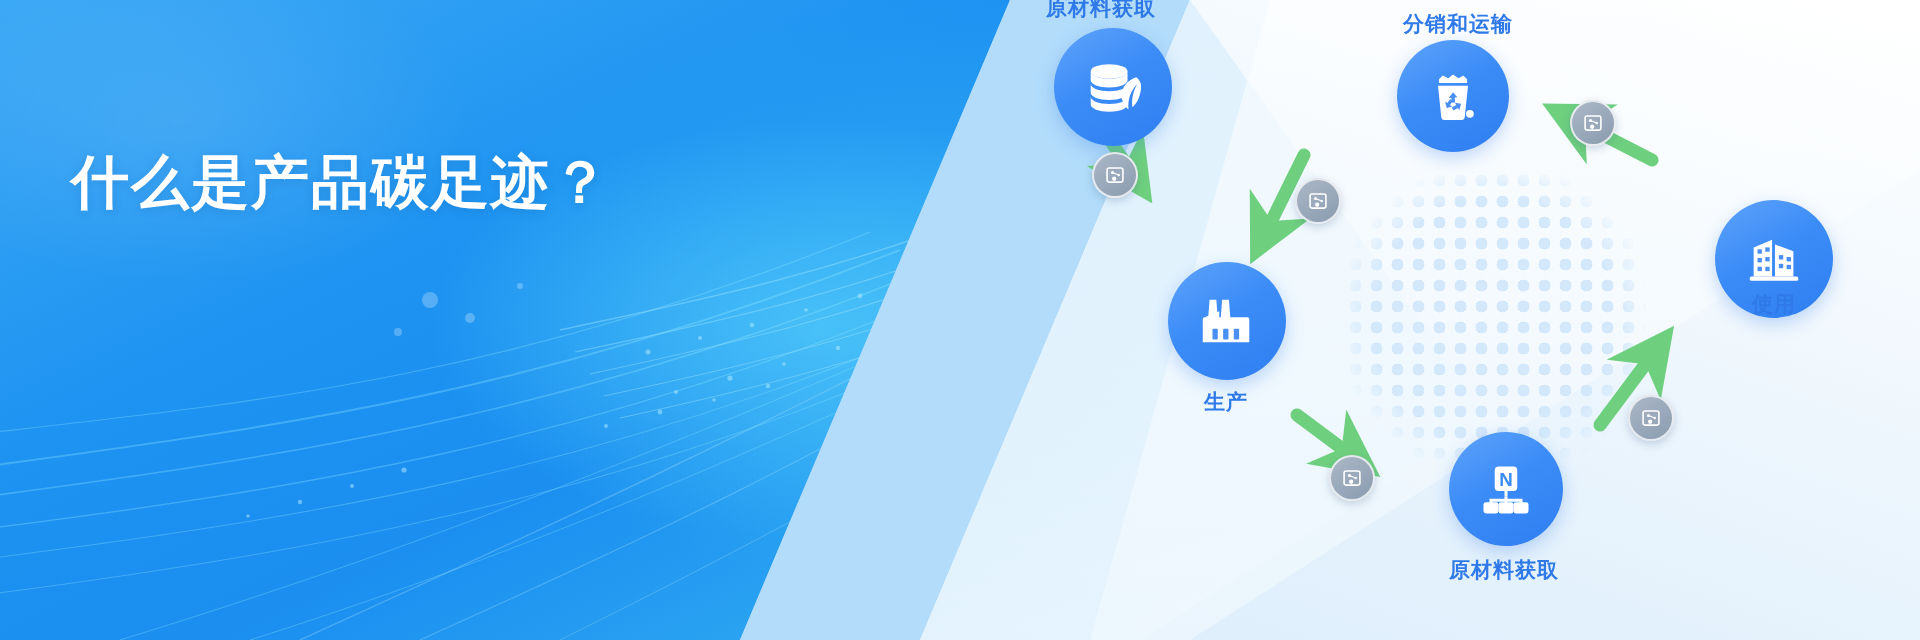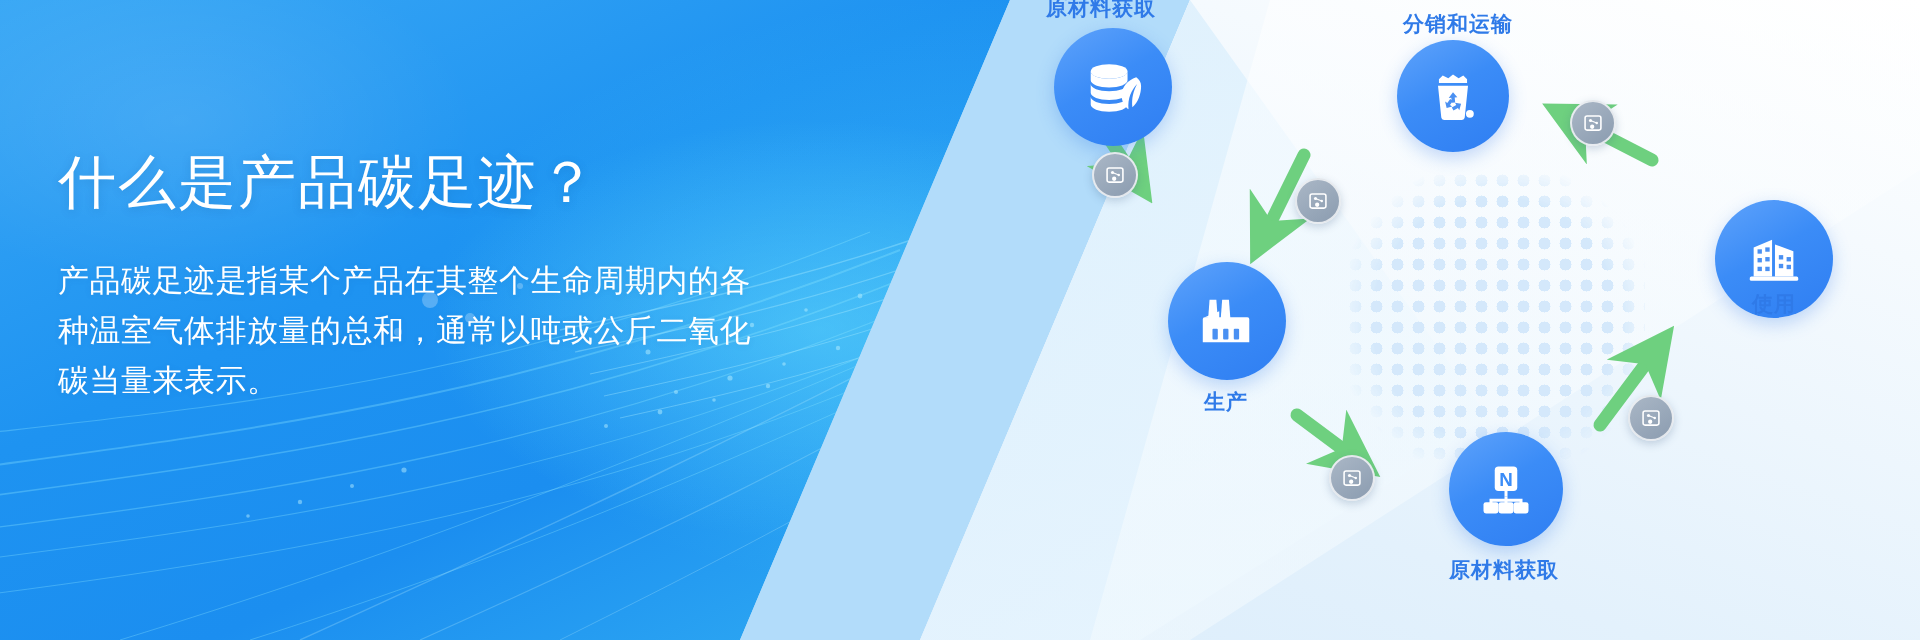--- a/index.html
+++ b/index.html
@@ -52,22 +52,22 @@
   .wedge-white{
     position:absolute;top:0;left:0;width:1920px;height:640px;
     background:linear-gradient(180deg,#ffffff 0%,#f3fafe 100%);
     clip-path:polygon(1270px 0,1920px 0,1920px 170px,1190px 640px,1090px 640px);
     opacity:.55;
   }
 
   
   .copy{position:absolute;left:58px;top:150px;width:850px;color:#fff;}
   .headline{
-    font-size:58px;font-weight:400;letter-spacing:2px;line-height:1.1;
-    margin:0 0 42px 0;white-space:nowrap;
+    font-size:58px;font-weight:700;letter-spacing:2px;line-height:1.1;
+    margin:0 0 42px 13px;white-space:nowrap;
     text-shadow:0 2px 10px rgba(0,70,140,.18);
   }
   .para{
     font-size:31px;font-weight:400;line-height:1.62;margin:0;
     width:700px;letter-spacing:.5px;
     text-shadow:0 1px 6px rgba(0,70,140,.12);
   }
 
   
   .diagram{position:absolute;left:1100px;top:0;width:820px;height:492px;}
@@ -167,21 +167,20 @@
     </svg>
   </div>
 
   <div class="wedge-mid"></div>
   <div class="wedge-pale"></div>
   <div class="wedge-pale2"></div>
   <div class="wedge-white"></div>
 
   <div class="copy">
     <h1 class="headline">什么是产品碳足迹？</h1>
-    <p class="para">产品碳足迹是指某个产品在其整个生命周期内的各种温室气体排放量的总和，通常以吨或公斤二氧化碳当量来表示。</p>
   </div>
 
   <div class="diagram">
 
     <div class="dots"></div>
 
     <svg class="arrow" style="left:0;top:0;width:820px;height:640px;" viewBox="0 0 820 640">
       <defs>
         <marker id="ah" markerWidth="5.2" markerHeight="5.2" refX="2.1" refY="2.6" orient="auto">
           <path d="M0,0 L5.2,2.6 L0,5.2 L1.5,2.6 Z" fill="#6ed07f"></path>

